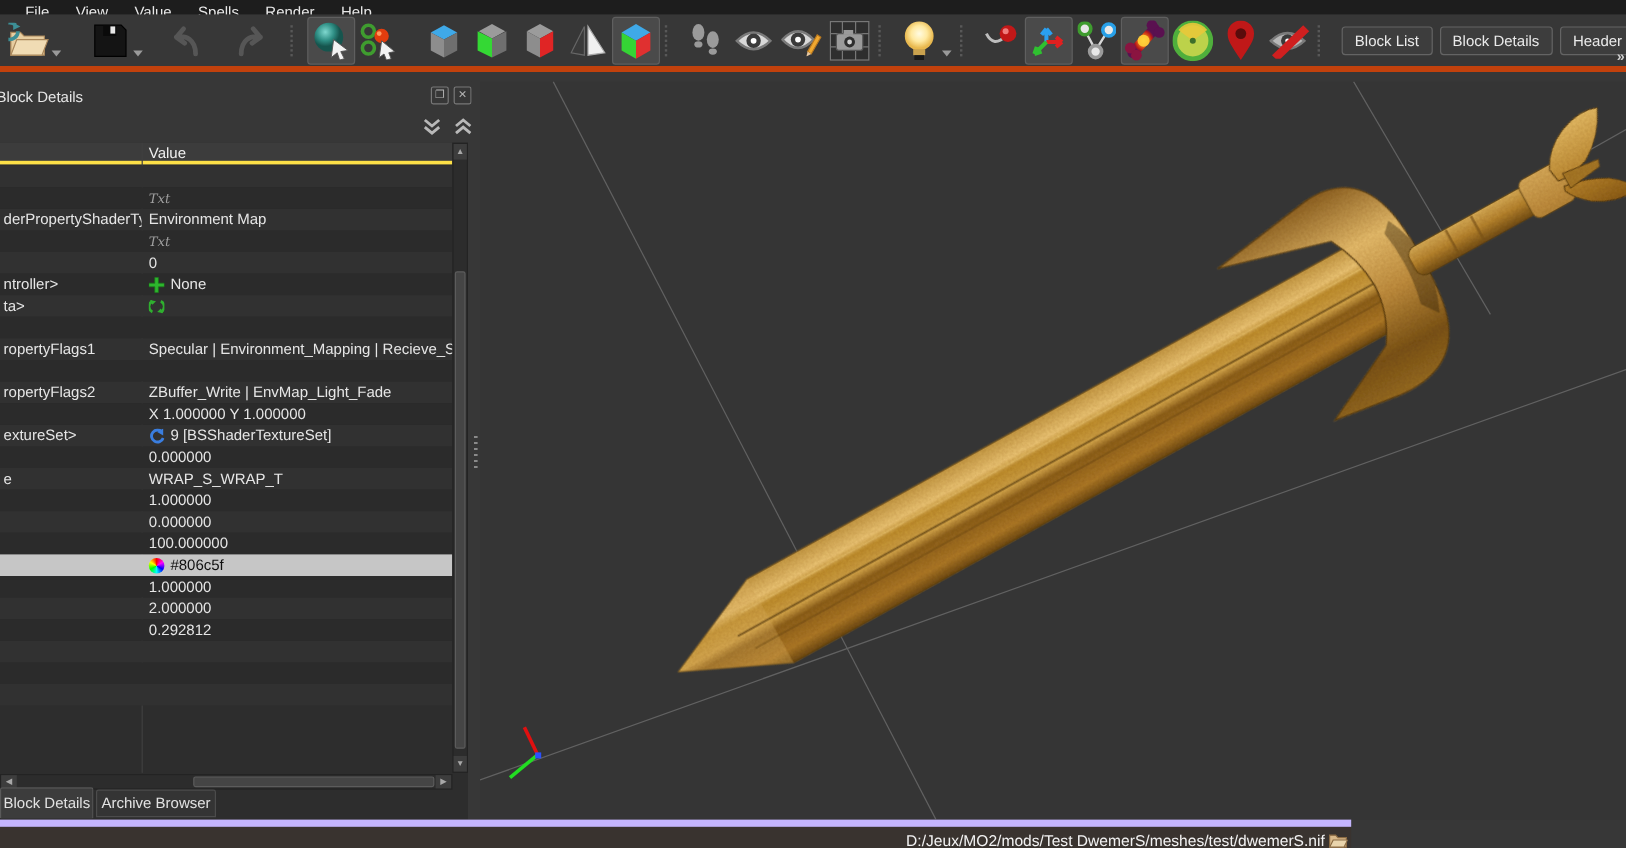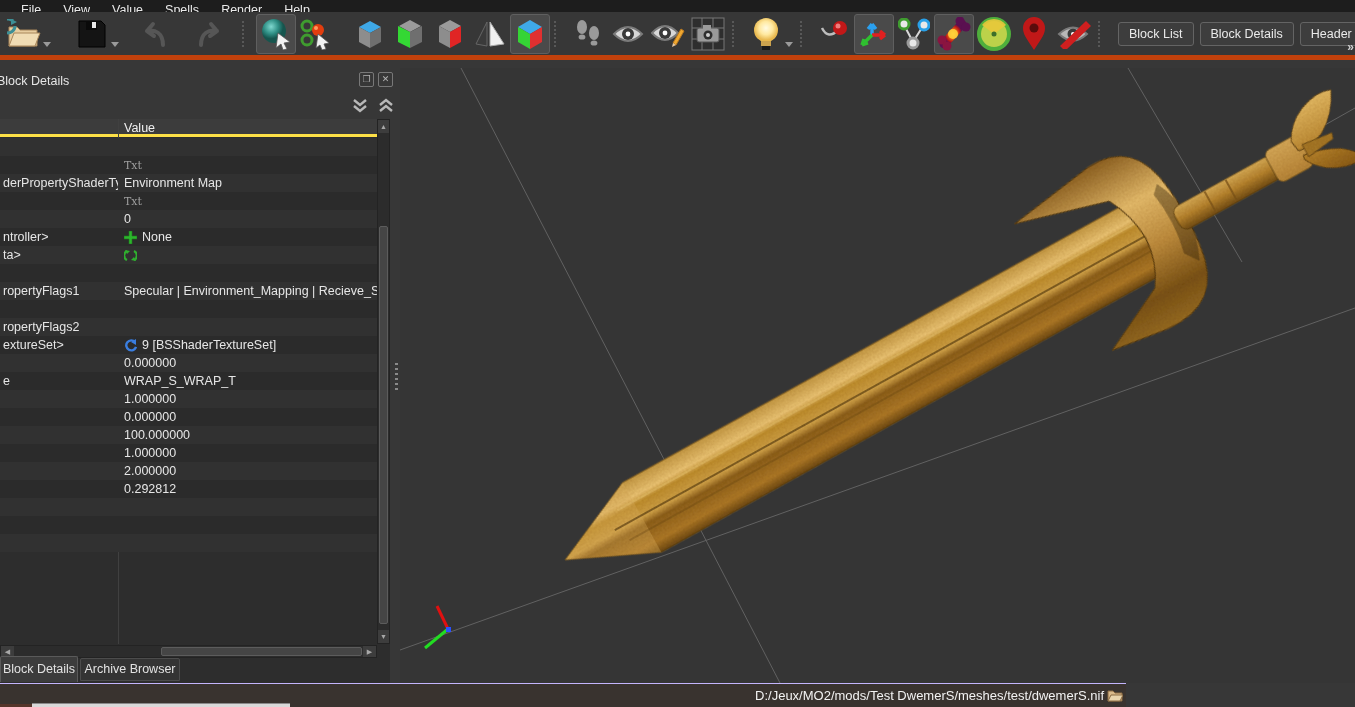--- a/index.html
+++ b/index.html
@@ -47,21 +47,21 @@
   .rows { position:absolute; left:0; top:19px; width:377px; }
   .trow { position:relative; width:377px; height:18px; font-size:12.5px; color:#e6e6e6;
           display:flex; align-items:center; }
   .trow:nth-child(odd)  { background:#313131; }
   .trow:nth-child(even) { background:#2b2b2b; }
   .trow .lbl { width:118px; padding-left:3px; overflow:hidden; white-space:nowrap; flex:0 0 auto; }
   .trow .val { padding-left:6px; display:flex; align-items:center; gap:5px; white-space:nowrap;
                height:100%; flex:1; }
   .trow.row-black .val { background:#000; color:#fff; }
   .trow.row-selected { background:#c6c6c6 !important; color:#111; }
-  .txt-glyph { font-family:"DejaVu Serif", serif; font-size:11px; color:#9f9f9f;text-align:right; }
+  .txt-glyph { font-family:"DejaVu Serif", serif; font-style:italic; font-size:11px; color:#9f9f9f;text-align:right; }
   .wheel { width:13px; height:13px; border-radius:50%;
            background:conic-gradient(#ff0000,#ff00ff,#0000ff,#00ffff,#00ff00,#ffff00,#ff0000); flex:0 0 auto; }
 
   
   .vscroll { position:absolute; right:0; top:0; width:13px; height:525px; background:#2c2c2c; border:1px solid #232323; }
   .vscroll .arr { position:absolute; left:0; width:11px; height:13px; background:#3d3d3d; color:#a8a8a8;
                   font-size:7px; text-align:center; line-height:13px; }
   .vscroll .arr.up { top:0; } .vscroll .arr.dn { bottom:0; }
   .vscroll .thumb { position:absolute; left:1px; top:106px; width:9px; height:398px; background:#454545;
                     border:1px solid #5c5c5c; border-radius:2px; }
@@ -84,21 +84,21 @@
   .splitter { position:absolute; left:393px; top:68px; width:7px; height:615px; background:#373737; }
   .grip-dots { position:absolute; left:2px; top:295px; width:3px; height:30px;
                background:repeating-linear-gradient(#8a8a8a 0 2px, transparent 2px 5px); }
 
   
   .viewport { position:absolute; left:400px; top:68px; width:955px; height:615px; background:#353535; }
   .viewport svg { display:block; }
 
   
   .statusbar { position:absolute; left:0; top:683px; width:1126px; height:24px; background:#39332f;
-               border-top:1px solid #c4b5fd; }
+               border-top:6px solid #c4b5fd; }
   .filepath { position:absolute; right:22px; top:4px; color:#f2f2f2; font-size:13px; }
   .status-folder { position:absolute; right:3px; top:4px; }
   .strip-maroon { position:absolute; left:0; top:20px; width:32px; height:4px; background:#55352a; }
   .strip-light  { position:absolute; left:32px; top:19px; width:258px; height:5px; background:#d9d9d9;
                   border-top:1px solid #8a8a8a; }
 </style>
 </head>
 <body>
 
 <div class="app">
@@ -391,20 +391,25 @@
           <div class="trow">
             <span class="lbl">ropertyFlags1</span>
             <span class="val">Specular | Environment_Mapping | Recieve_S...</span>
           </div>
           <div class="trow">
             <span class="lbl"></span>
             <span class="val"></span>
           </div>
           <div class="trow">
             <span class="lbl">ropertyFlags2</span>
+            <span class="val">ZBuffer_Write | EnvMap_Light_Fade</span>
+          </div>
+          <div class="trow">
+            <span class="lbl"></span>
+            <span class="val">X 1.000000 Y 1.000000</span>
           </div>
           <div class="trow">
             <span class="lbl">extureSet&gt;</span>
             <span class="val"><span style="display: inline-flex;">
                 <svg width="13" height="13" viewBox="0 0 13 13">
                   <path d="M11 3 A5 5 0 1 0 12 8" fill="none" stroke="#3a7ee0" stroke-width="2.4"></path>
                   <path d="M12 0 L12 6 L7 3 Z" fill="#3a7ee0"></path>
                 </svg>
               </span>9 [BSShaderTextureSet]</span>
           </div>
@@ -420,20 +425,24 @@
             <span class="lbl"></span>
             <span class="val">1.000000</span>
           </div>
           <div class="trow">
             <span class="lbl"></span>
             <span class="val">0.000000</span>
           </div>
           <div class="trow">
             <span class="lbl"></span>
             <span class="val">100.000000</span>
+          </div>
+          <div class="trow row-selected">
+            <span class="lbl"></span>
+            <span class="val"><span class="wheel"></span>#806c5f</span>
           </div>
           <div class="trow">
             <span class="lbl"></span>
             <span class="val">1.000000</span>
           </div>
           <div class="trow">
             <span class="lbl"></span>
             <span class="val">2.000000</span>
           </div>
           <div class="trow">

